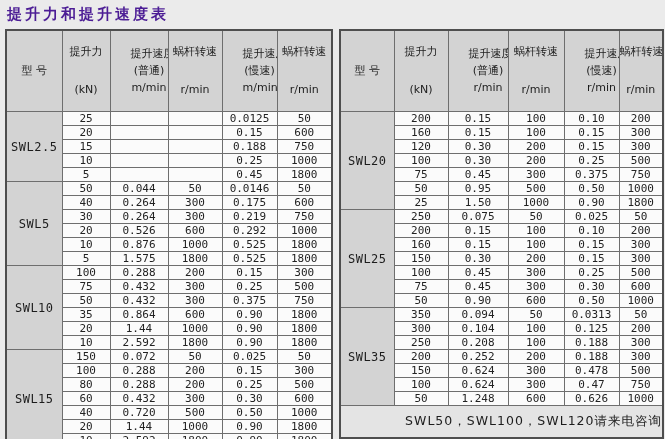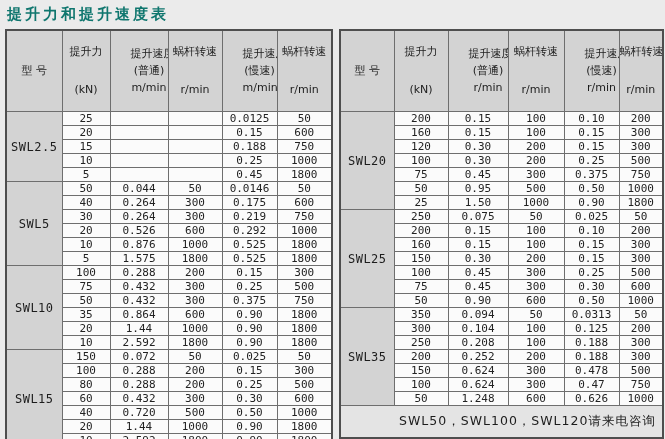--- a/index.html
+++ b/index.html
@@ -9,21 +9,21 @@
     font-family: "DejaVu Sans", sans-serif;
     color: #1c1c1c;
     overflow: hidden;
   }
   .title {
     margin: 0;
     padding: 5px 0 5px 7px;
     font-size: 15px;
     font-weight: bold;
     letter-spacing: 3px;
-    color: #0f766e;
+    color: #4c1d95;
   }
   .tables {
     display: flex;
     align-items: flex-start;
     padding-left: 5px;
     gap: 6px;
   }
   table.spec {
     border-collapse: collapse;
     table-layout: fixed;
@@ -66,21 +66,21 @@
     font-size: 11px;
     font-family: "DejaVu Sans Mono", monospace;
     color: #222;
   }
   .spec.left  tr.data { height: 14px; }
   .spec.right tr.data { height: 14px; }
   .spec td.note {
     background: #e4e4e4;
     font-size: 12.5px;
     height: 31px;
-    text-align: center;
+    text-align: right;
     padding-left: 52px;
     letter-spacing: 1px;
   }
 </style>
 </head>
 <body>
 
 <h1 class="title">提升力和提升速度表</h1>
 
 <div class="tables">

